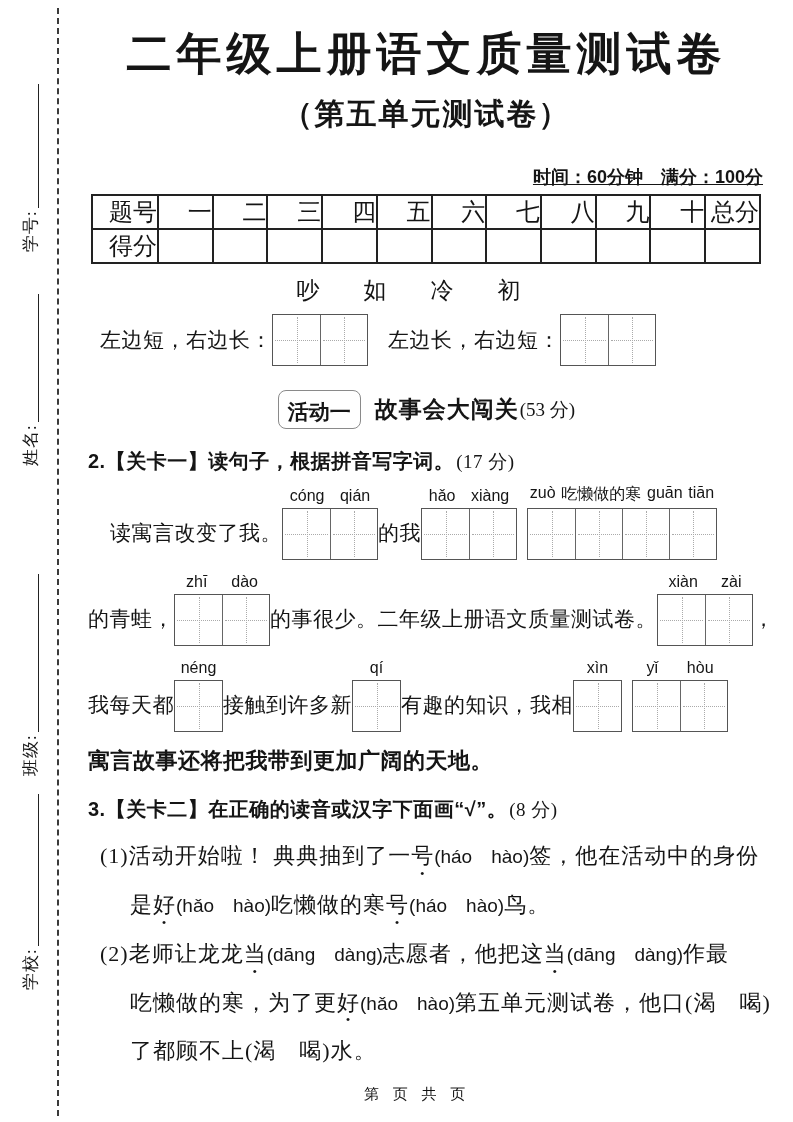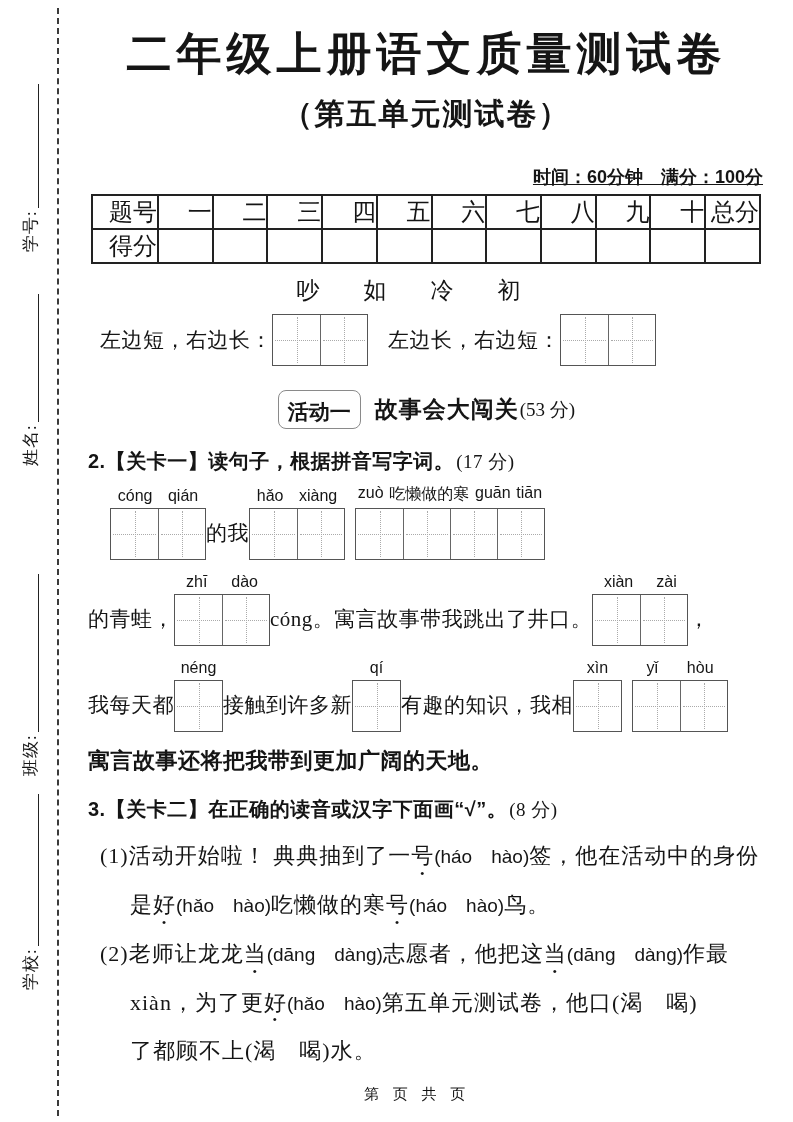--- a/index.html
+++ b/index.html
@@ -162,20 +162,21 @@
     <span class="badge">活动一</span>
     <span class="act-title">故事会大闯关</span>
     <span class="act-score">(53 分)</span>
   </div>
 
   <div class="stem q2">
     <span>2.【关卡一】读句子，根据拼音写字词。</span><span class="score">(17 分)</span>
   </div>
   <div id="q2lines">
       <div class="q2line l1 hasbox">
+        <span class="txt">读寓言改变了我。</span>
         <span class="pbox">
           <span class="pinyin">
             <span>cóng</span>
             <span>qián</span>
           </span>
           <span class="cellsbox">
             <span class="cell"></span>
             <span class="cell"></span>
           </span>
         </span>
@@ -210,21 +211,21 @@
         <span class="pbox">
           <span class="pinyin">
             <span>zhī</span>
             <span>dào</span>
           </span>
           <span class="cellsbox">
             <span class="cell"></span>
             <span class="cell"></span>
           </span>
         </span>
-        <span class="txt">cóng。寓言故事带我跳出了井口。</span>
+        <span class="txt">的事很少。二年级上册语文质量测试卷。</span>
         <span class="pbox">
           <span class="pinyin">
             <span>xiàn</span>
             <span>zài</span>
           </span>
           <span class="cellsbox">
             <span class="cell"></span>
             <span class="cell"></span>
           </span>
         </span>
@@ -274,19 +275,19 @@
       </div>
     </div>
 
   <div class="stem q3">
     <span>3.【关卡二】在正确的读音或汉字下面画“√”。</span><span class="score">(8 分)</span>
   </div>
   <div id="q3items">
       <div class="q3line"><span>(1)活动开始啦！ 典典抽到了一</span><span class="dot">号</span><span class="p">(háo　hào)</span><span>签，他在活动中的身份</span></div>
       <div class="q3line indent2"><span>是</span><span class="dot">好</span><span class="p">(hǎo　hào)</span><span>吃懒做的寒</span><span class="dot">号</span><span class="p">(háo　hào)</span><span>鸟。</span></div>
       <div class="q3line"><span>(2)老师让龙龙</span><span class="dot">当</span><span class="p">(dāng　dàng)</span><span>志愿者，他把这</span><span class="dot">当</span><span class="p">(dāng　dàng)</span><span>作最</span></div>
-      <div class="q3line indent2"><span>xiàn，为了更</span><span class="dot">好</span><span class="p">(hǎo　hào)</span><span>第五单元测试卷，他口</span><span>(渴　喝)</span></div>
+      <div class="q3line indent2"><span>吃懒做的寒，为了更</span><span class="dot">好</span><span class="p">(hǎo　hào)</span><span>第五单元测试卷，他口</span><span>(渴　喝)</span></div>
       <div class="q3line indent2"><span>了都顾不上</span><span>(渴　喝)</span><span>水。</span></div>
     </div>
 
 </div>
 
 <div class="footer">第 页 共 页</div>
 
 </body></html>

